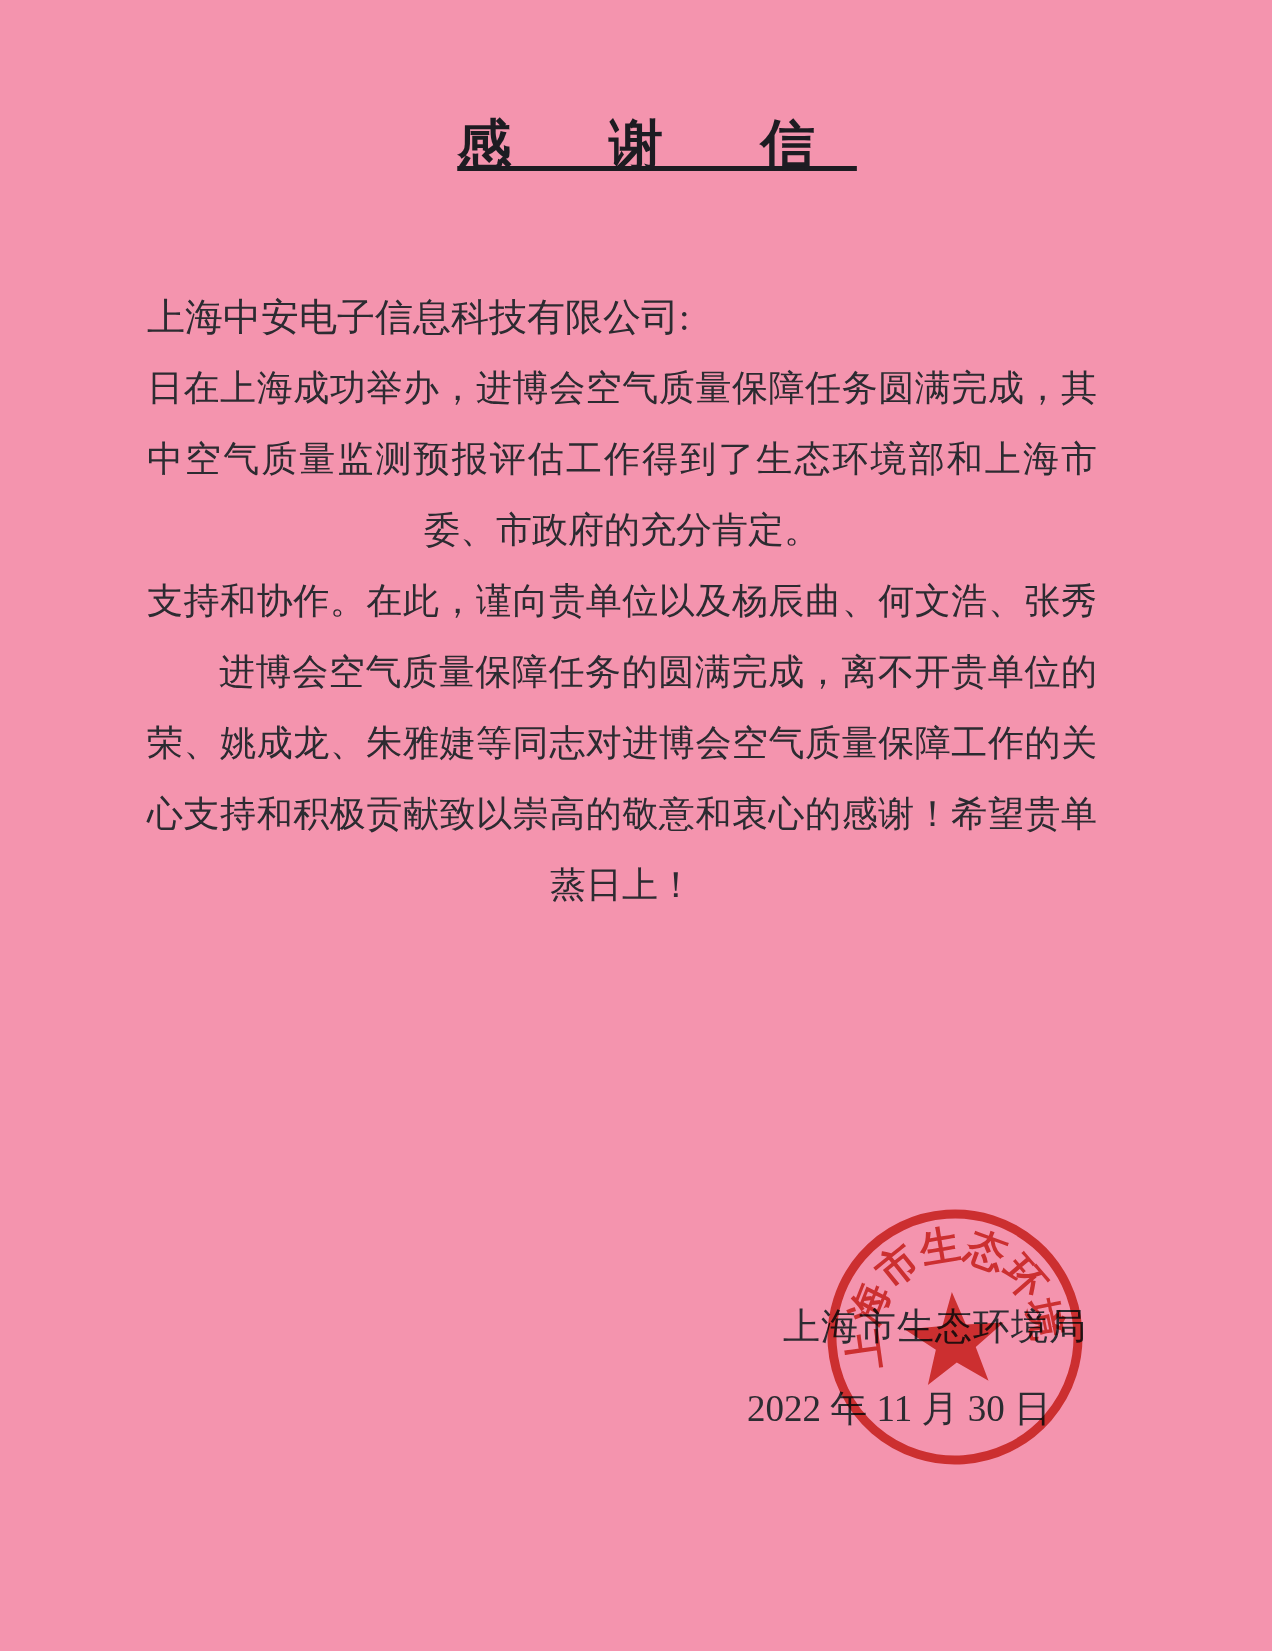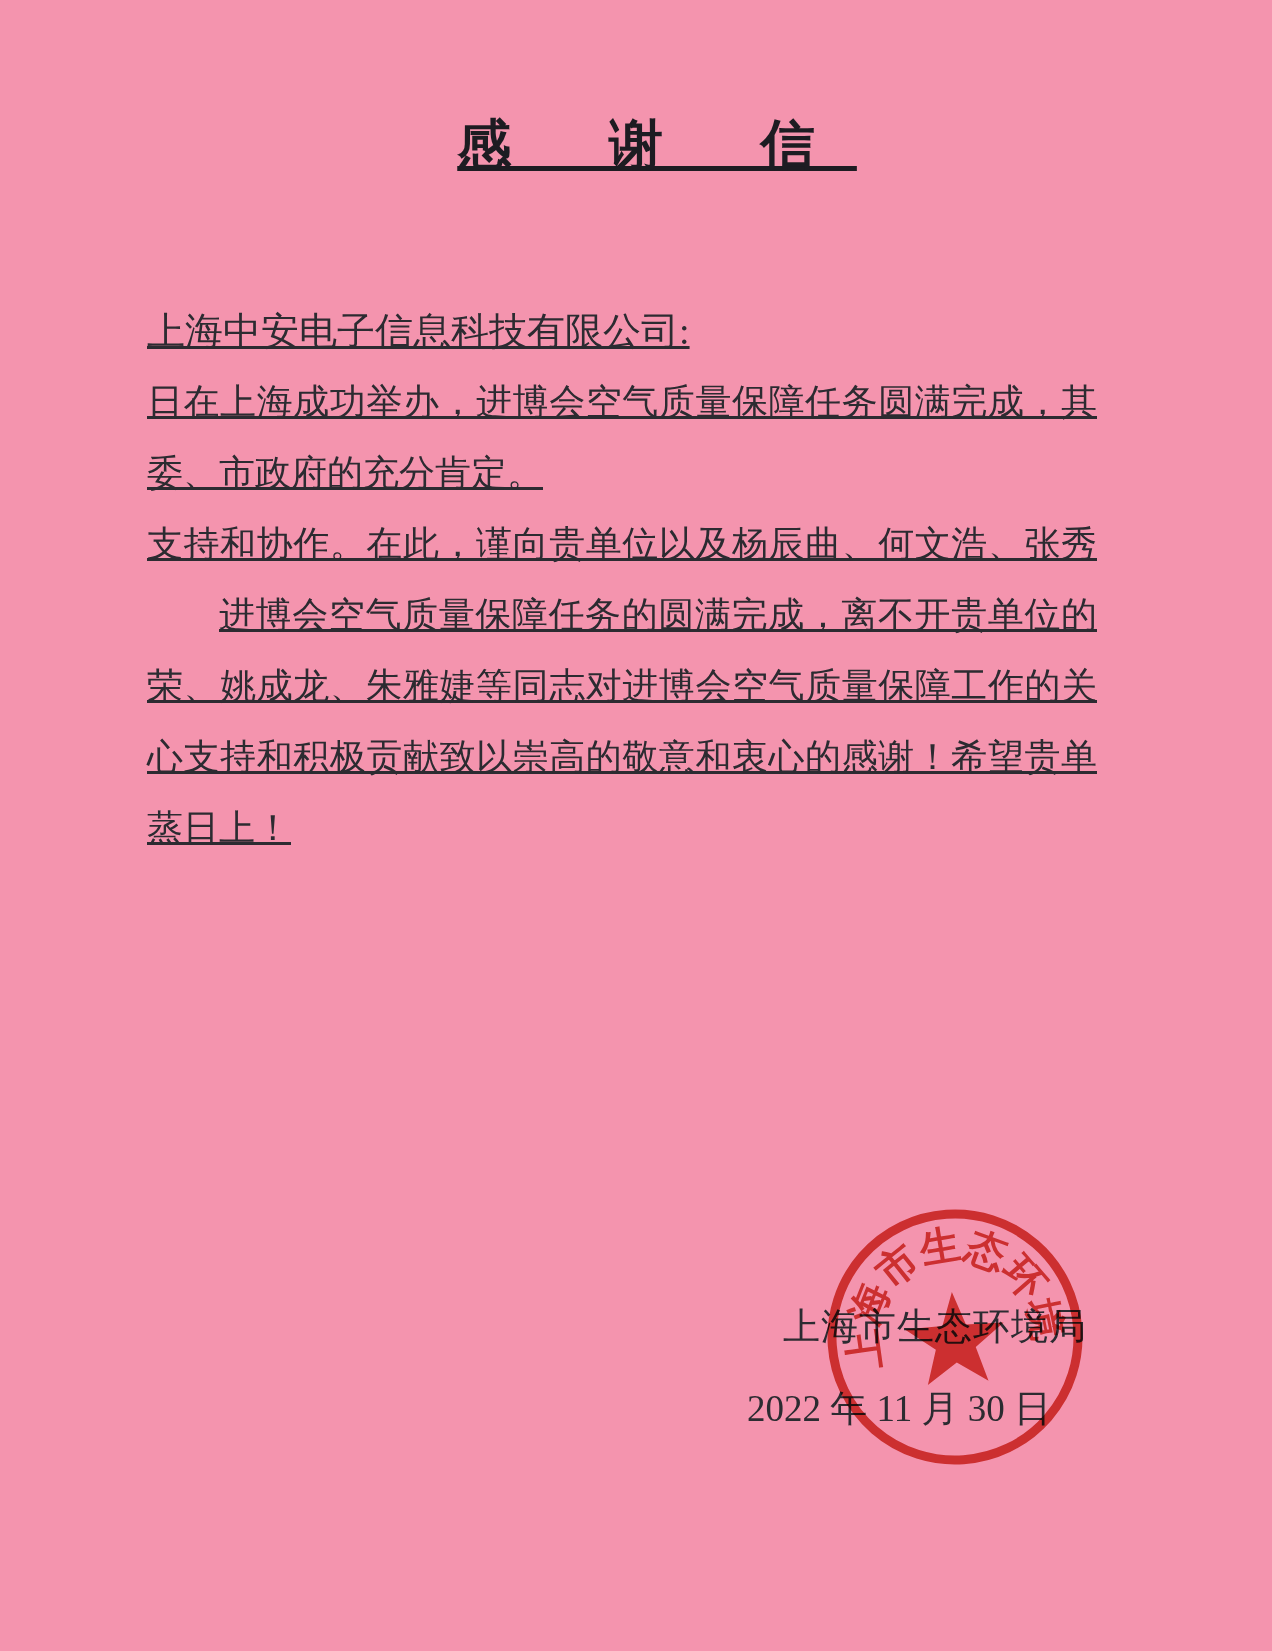--- a/index.html
+++ b/index.html
@@ -32,34 +32,34 @@
     font-weight: bold;
     letter-spacing: 0.78em;
     padding-left: 0.78em; 
     box-sizing: border-box;
     color: var(--title-ink, #1d1c22);
     text-decoration: underline;
   }
   .content {
     position: absolute;
     left: 147px;
-    top: 296px;
+    top: 282px;
     width: 950px;
-    text-decoration: underline;
   }
   .recipient {
     height: 71px;
     line-height: 71px;
     font-size: 38px;
     white-space: nowrap;
   }
   .line {
     height: 71px;
     line-height: 71px;
     font-size: 36px;
+    text-align: center;
   }
   .line.fill {
     text-align: justify;
     text-align-last: justify;
   }
   .line.indent {
     padding-left: 72px;
   }
   .signature {
     position: absolute;
@@ -109,20 +109,21 @@
 <body>
 
 <div class="page">
 
   <h1 class="title">感 谢 信</h1>
 
   <div class="content">
     <div class="recipient">上海中安电子信息科技有限公司:</div>
     <div id="lines">
         <div class="line fill">日在上海成功举办，进博会空气质量保障任务圆满完成，其</div>
+        <div class="line fill">中空气质量监测预报评估工作得到了生态环境部和上海市</div>
         <div class="line">委、市政府的充分肯定。</div>
         <div class="line fill">支持和协作。在此，谨向贵单位以及杨辰曲、何文浩、张秀</div>
         <div class="line indent fill">进博会空气质量保障任务的圆满完成，离不开贵单位的</div>
         <div class="line fill">荣、姚成龙、朱雅婕等同志对进博会空气质量保障工作的关</div>
         <div class="line fill">心支持和积极贡献致以崇高的敬意和衷心的感谢！希望贵单</div>
         <div class="line">蒸日上！</div>
       </div>
   </div>
 
   <div class="signature">上海市生态环境局</div>

